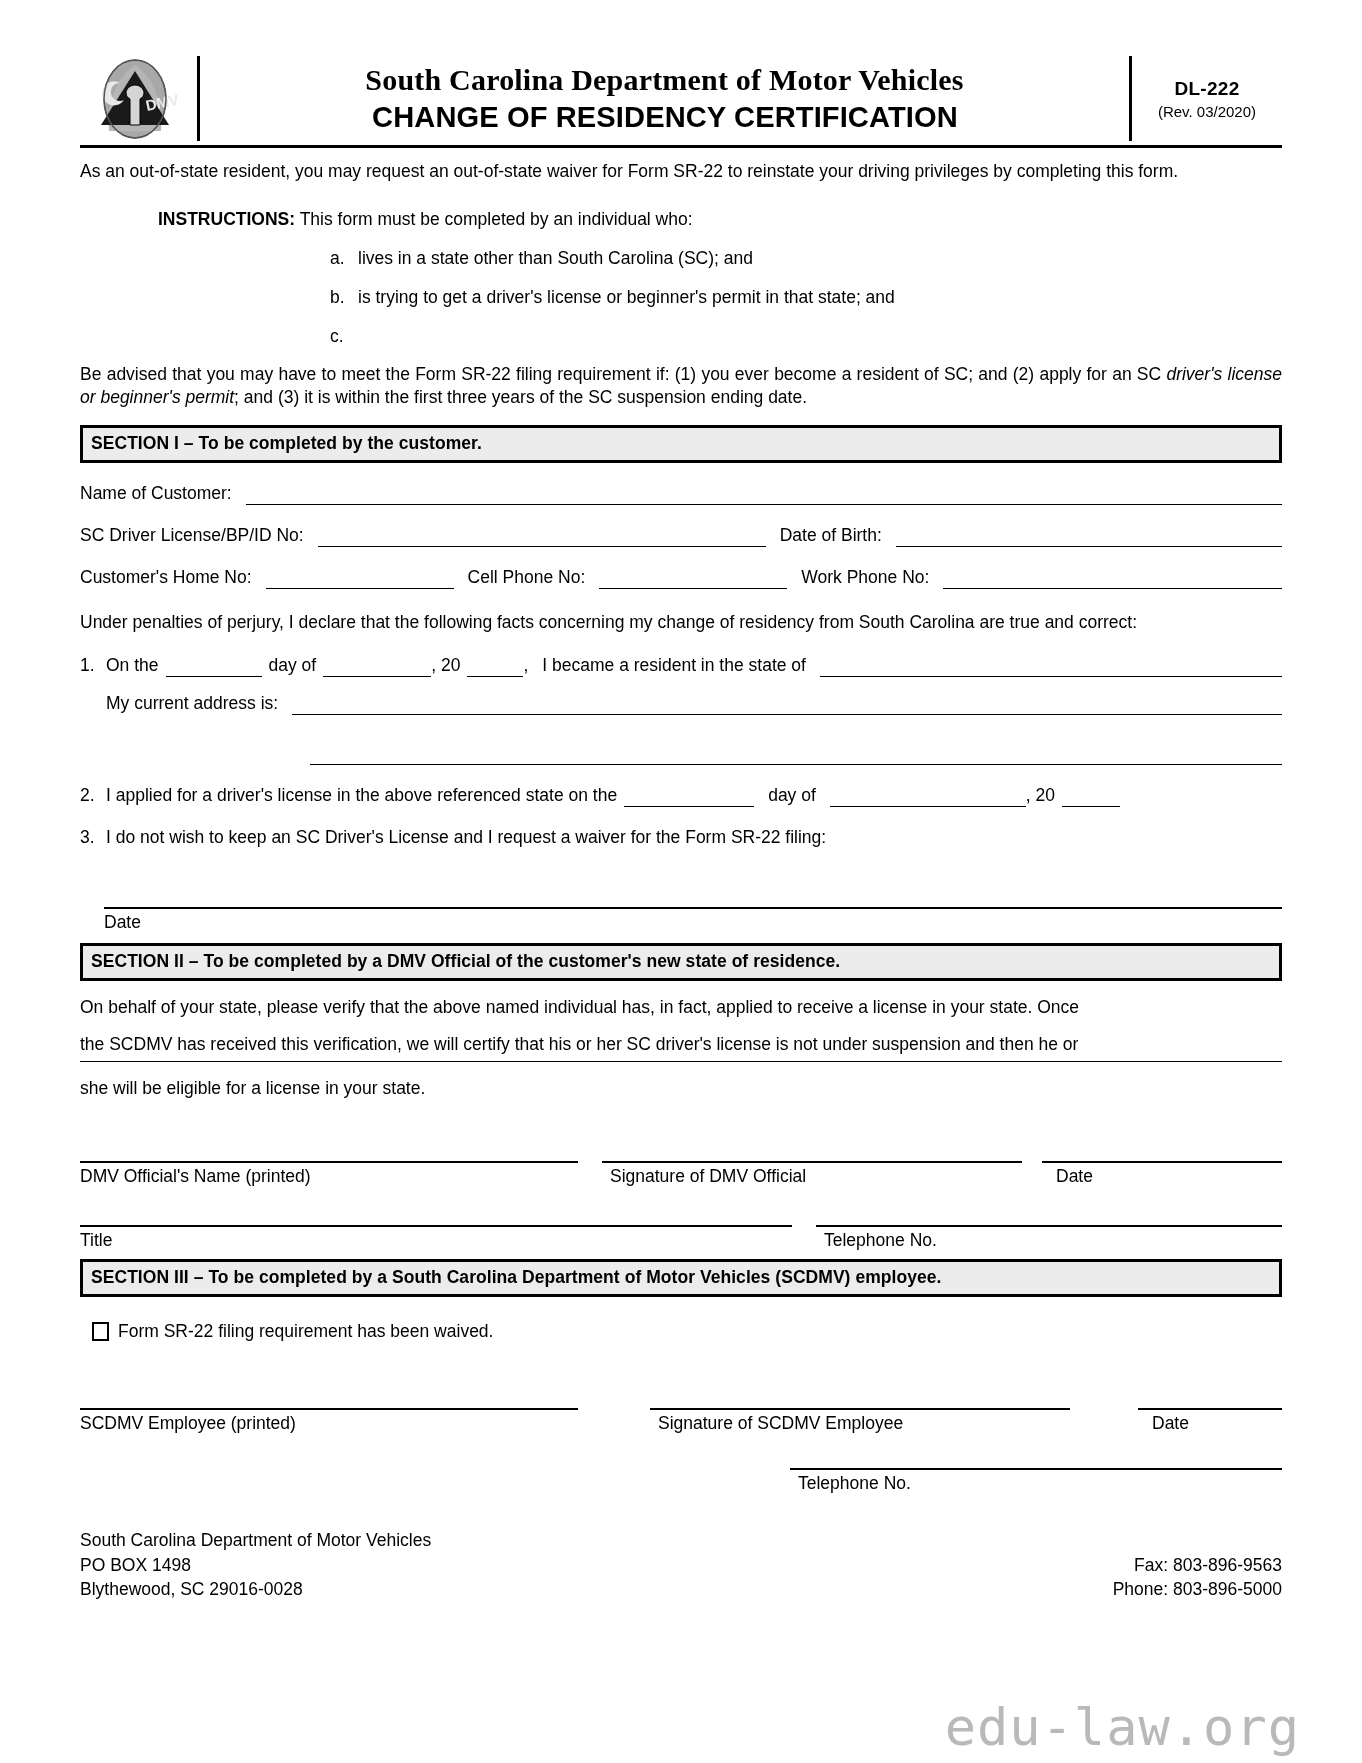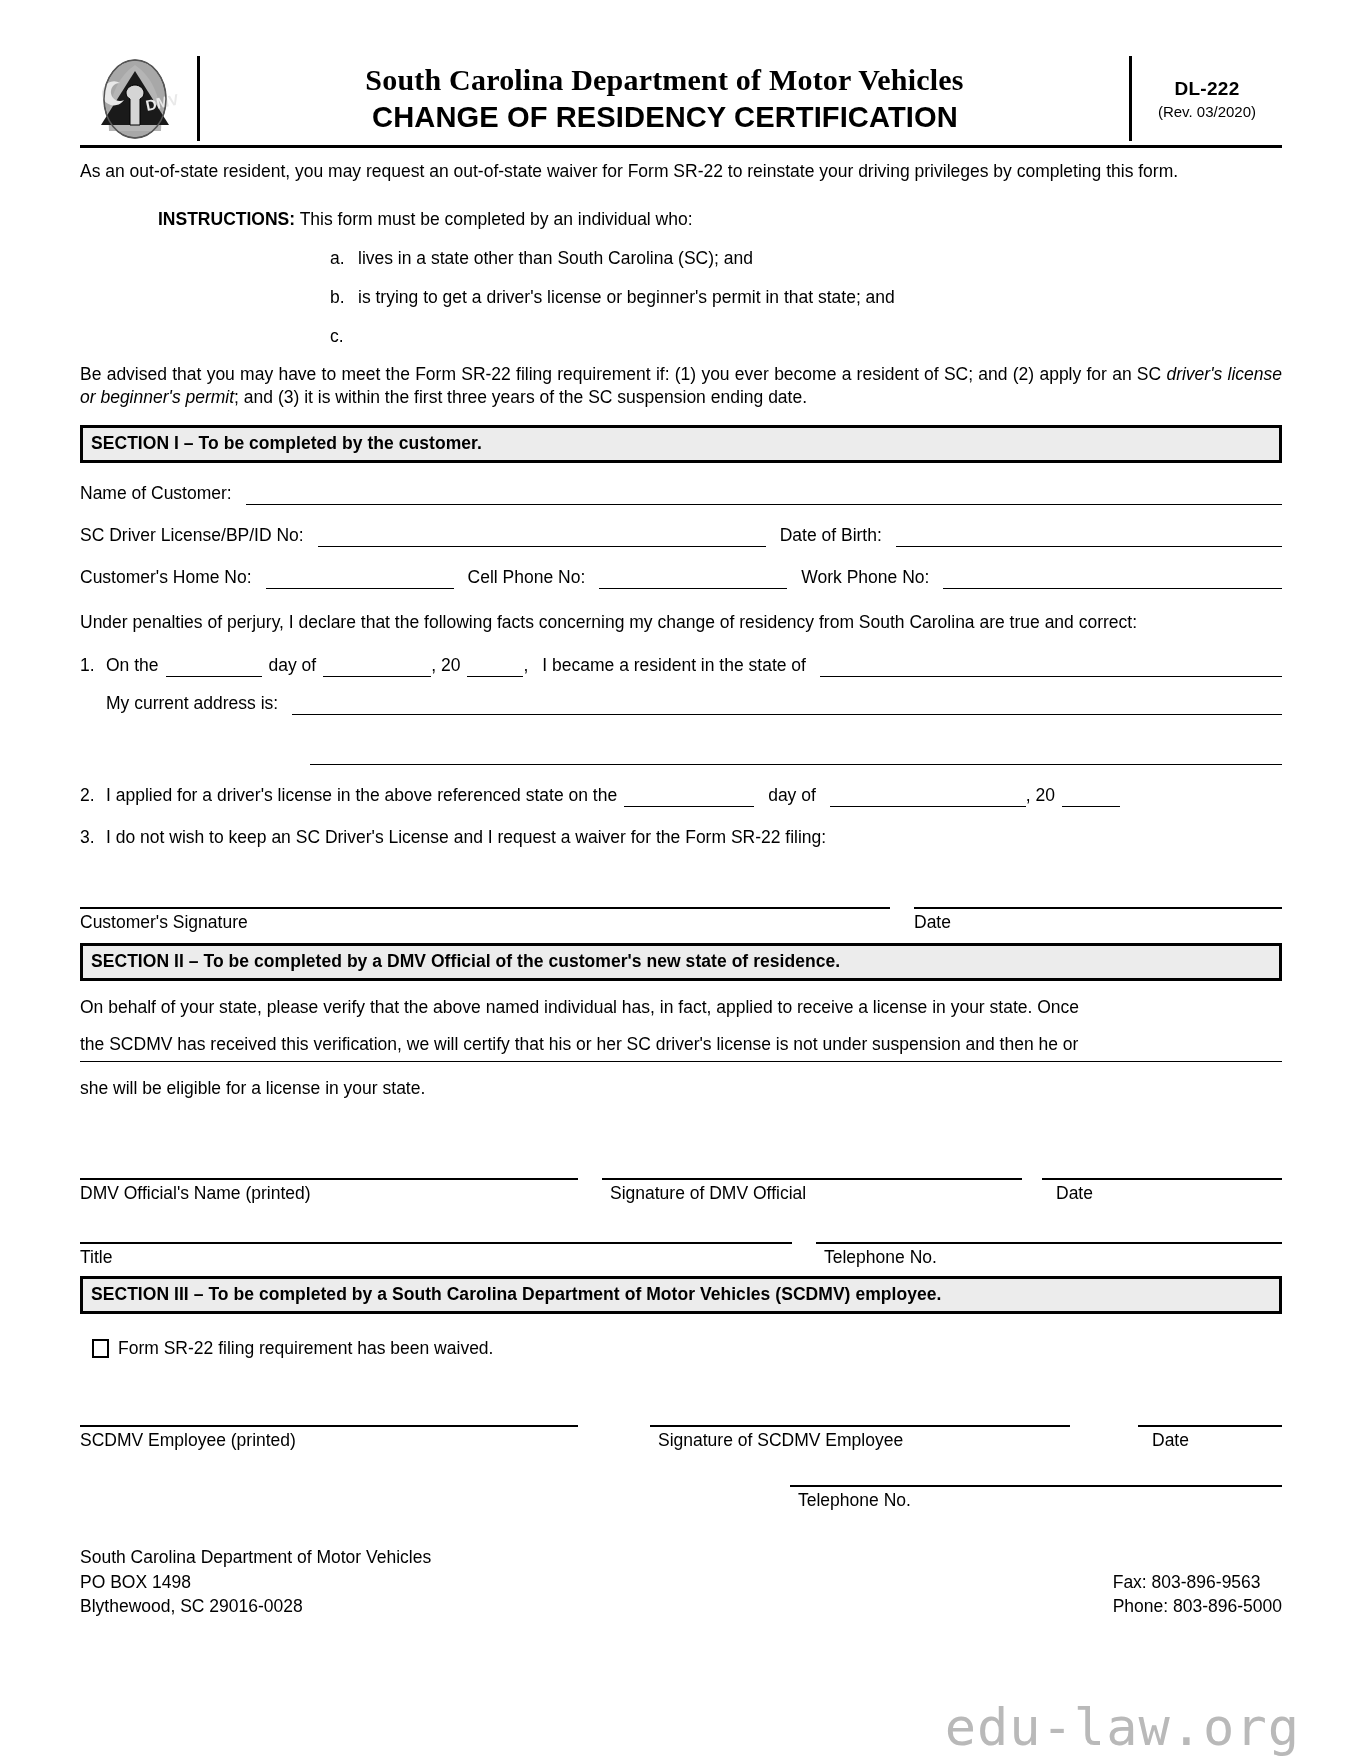--- a/index.html
+++ b/index.html
@@ -193,21 +193,21 @@
 
   
   .footer {
     display: flex;
     justify-content: space-between;
     align-items: flex-end;
     margin-top: 34px;
     font-size: 17.5px;
     line-height: 1.42;
   }
-  .footer-right { text-align: left; }
+  .footer-right { text-align: right; }
 
   .watermark {
     position: absolute;
     right: 62px;
     bottom: 62px;
     font-family: "DejaVu Sans Mono", monospace;
     font-size: 52px;
     color: #b9b9b9;
     letter-spacing: 1px;
     user-select: none;
@@ -340,39 +340,35 @@
       <span class="sp6"></span>
       <span class="rule" style="flex:0 0 58px"></span>
     </div>
 
     <div class="num-item">
       <span class="num-lead">3.</span>
       <span class="num-text">I do not wish to keep an SC Driver's License and I request a waiver for the Form SR-22 filing:</span>
     </div>
 
     <div style="display:flex; margin-top:58px;">
-      <div style="flex:0 0 810px;">
-        <div class="sig-line"></div>
-        <div class="sig-cap">Customer's Signature</div>
-      </div>
       <div style="flex:0 0 24px"></div>
       <div style="flex:1;">
         <div class="sig-line"></div>
         <div class="sig-cap">Date</div>
       </div>
     </div>
 
     <div class="section-bar" style="margin-top:10px">SECTION II – To be completed by a DMV Official of the customer's new state of residence.</div>
 
     <div class="body-line">On behalf of your state, please verify that the above named individual has, in fact, applied to receive a license in your state. Once</div>
     <div class="body-line">the SCDMV has received this verification, we will certify that his or her SC driver's license is not under suspension and then he or</div>
     <div class="hr-full"></div>
     <div class="body-line">she will be eligible for a license in your state.</div>
 
-    <div style="display:flex; margin-top:79px;">
+    <div style="display:flex; margin-top:62px;">
       <div style="flex:0 0 498px;">
         <div class="sig-line"></div>
         <div class="sig-cap">DMV Official's Name (printed)</div>
       </div>
       <div style="flex:0 0 24px"></div>
       <div style="flex:0 0 420px;">
         <div class="sig-line"></div>
         <div class="sig-cap" style="padding-left:8px">Signature of DMV Official</div>
       </div>
       <div style="flex:0 0 20px"></div>

